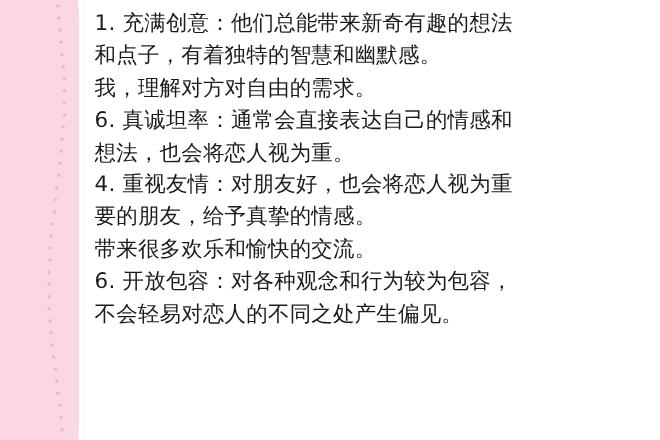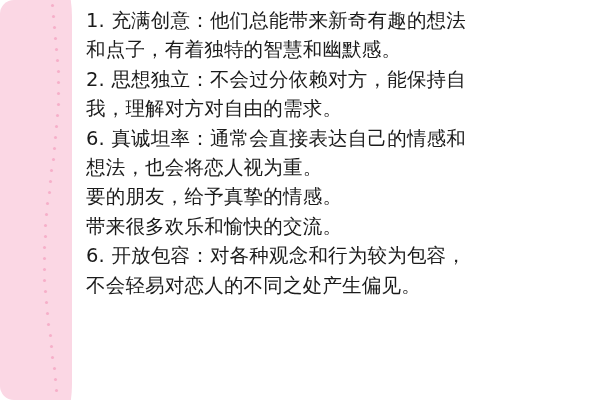--- a/index.html
+++ b/index.html
@@ -12,21 +12,20 @@
     overflow: hidden;
     background: #ffffff;
     font-family: "DejaVu Sans", "Liberation Sans", sans-serif;
   }
   #page {
     position: relative;
     width: 600px;
     height: 400px;
     background: #ffffff;
     overflow: hidden;
-    border-radius: 14px;
   }
   
   .left-band {
     position: absolute;
     left: 0;
     top: 0;
     width: 76px;
     height: 400px;
     background: #fbd7e4;
     overflow: hidden;
@@ -126,23 +125,23 @@
       <span class="dot" style="background: rgb(245, 168, 196); top: 345px; left: 7.9268px;"></span>
       <span class="dot" style="background: rgb(245, 168, 196); top: 356px; left: 9.31886px;"></span>
       <span class="dot" style="background: rgb(245, 168, 196); top: 367px; left: 10.6584px;"></span>
       <span class="dot" style="background: rgb(245, 168, 196); top: 378px; left: 11.8919px;"></span>
       <span class="dot" style="background: rgb(245, 168, 196); top: 389px; left: 12.9702px;"></span>
     </div>
 
   <div class="content">
     <div class="line">1. 充满创意：他们总能带来新奇有趣的想法</div>
     <div class="line">和点子，有着独特的智慧和幽默感。</div>
-    <div class="line">2. 思想独立：不会过分依赖对方，能保持自</div>
     <div class="line">我，理解对方对自由的需求。</div>
     <div class="line">6. 真诚坦率：通常会直接表达自己的情感和</div>
     <div class="line">想法，也会将恋人视为重。</div>
+    <div class="line">4. 重视友情：对朋友好，也会将恋人视为重</div>
     <div class="line">要的朋友，给予真挚的情感。</div>
     <div class="line">带来很多欢乐和愉快的交流。</div>
     <div class="line">6. 开放包容：对各种观念和行为较为包容，</div>
     <div class="line">不会轻易对恋人的不同之处产生偏见。</div>
   </div>
 
 </div>
 
 </body></html>

